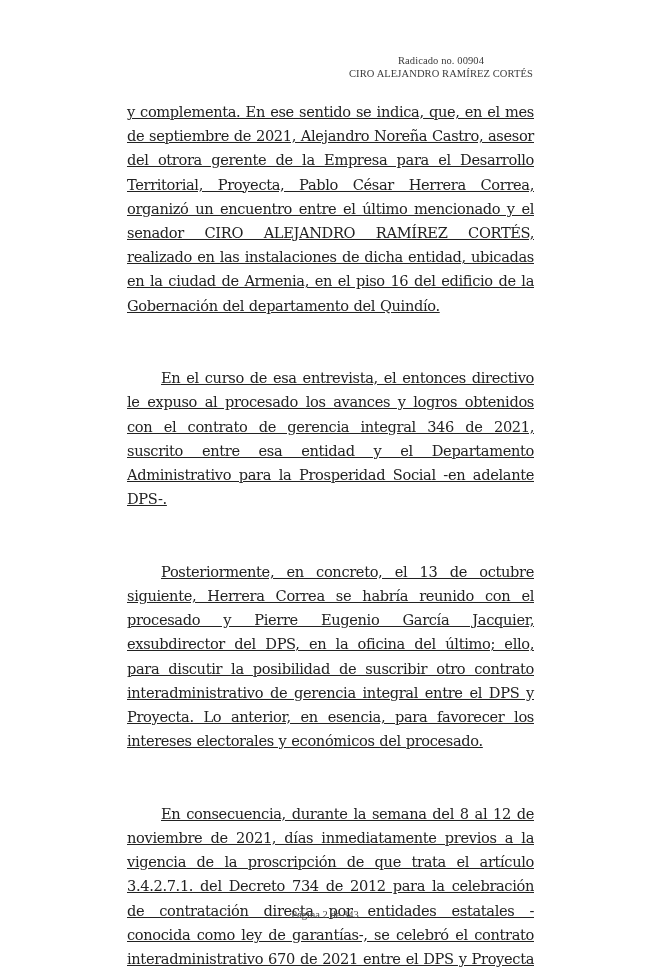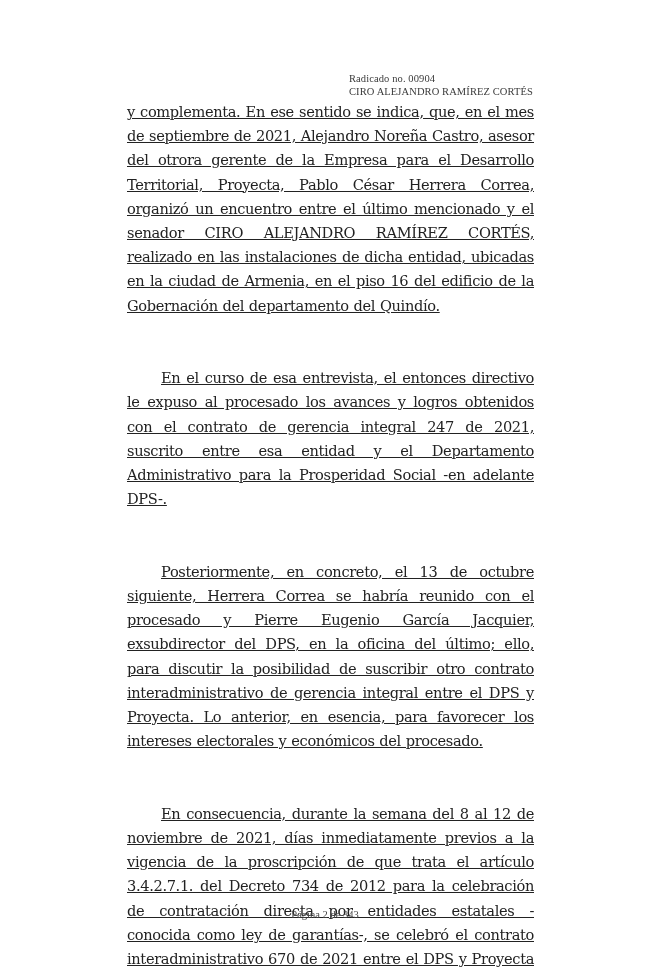--- a/index.html
+++ b/index.html
@@ -18,22 +18,22 @@
     .page {
       position: absolute;
       left: 0; top: 0;
       width: 650px;
       height: 974px;
       background: #ffffff;
     }
     .header {
       position: absolute;
       right: 117px;
-      top: 73px;
-      text-align: left;
+      top: 55px;
+      text-align: center;
       font-family: "Liberation Serif", "DejaVu Serif", serif;
       font-size: 10.5px;
       line-height: 12.5px;
       color: #3a3a3a;
       letter-spacing: 0.1px;
     }
     .body-text {
       position: absolute;
       left: 127px;
       top: 100px;
@@ -70,21 +70,21 @@
 
 <div class="page">
 
   <div class="header">
     <div>Radicado no. 00904</div>
     <div>CIRO ALEJANDRO RAMÍREZ CORTÉS</div>
   </div>
 
   <div class="body-text">
     <p class="para">y complementa.  En ese sentido se indica, que, en el mes de septiembre de 2021, Alejandro Noreña Castro, asesor del otrora gerente de la Empresa para el Desarrollo Territorial, Proyecta, Pablo César Herrera Correa, organizó un encuentro entre el último mencionado y el senador CIRO ALEJANDRO RAMÍREZ CORTÉS, realizado en las instalaciones de dicha entidad, ubicadas en la ciudad de Armenia, en el piso 16 del edificio de la Gobernación del departamento del Quindío.</p>
-    <p class="para indent">En el curso de esa entrevista, el entonces directivo le expuso al procesado los avances y logros obtenidos con el contrato de gerencia integral 247 de 2021, suscrito entre esa entidad y el Departamento Administrativo para la Prosperidad Social -en adelante DPS-.</p>
+    <p class="para indent">En el curso de esa entrevista, el entonces directivo le expuso al procesado los avances y logros obtenidos con el contrato de gerencia integral 346 de 2021, suscrito entre esa entidad y el Departamento Administrativo para la Prosperidad Social -en adelante DPS-.</p>
     <p class="para indent">Posteriormente, en concreto, el 13 de octubre siguiente, Herrera Correa se habría reunido con el procesado y Pierre Eugenio García Jacquier, exsubdirector del DPS, en la oficina del último; ello, para discutir la posibilidad de suscribir otro contrato interadministrativo de gerencia integral entre el DPS y Proyecta. Lo anterior, en esencia, para favorecer los intereses electorales y económicos del procesado.</p>
     <p class="para indent">En consecuencia, durante la semana del 8 al 12 de noviembre de 2021, días inmediatamente previos a la vigencia de la proscripción de que trata el artículo 3.4.2.7.1. del Decreto 734 de 2012 para la celebración de contratación directa por entidades estatales -conocida como ley de garantías-, se celebró el contrato interadministrativo 670 de 2021 entre el DPS y Proyecta por un valor total de $48.660.119.107.</p>
 
   </div>
 
   <div class="footer">
     <span>Página 2 de 343</span>
   </div>
 
 </div>

